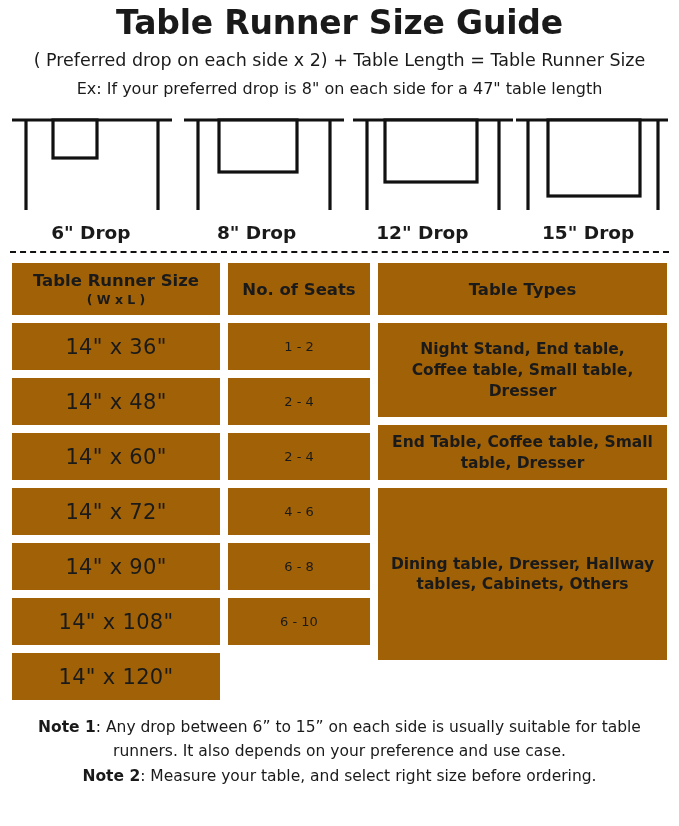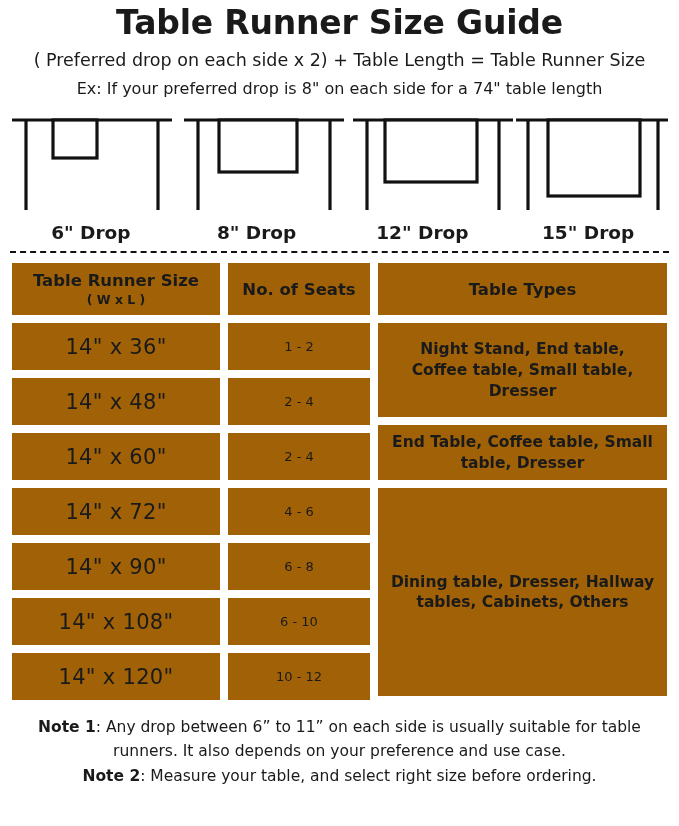--- a/index.html
+++ b/index.html
@@ -117,21 +117,21 @@
   .notes p { margin: 2px 0; }
   .notes b { font-weight: bold; }
 </style>
 </head>
 <body>
 
 <div class="page">
 
   <h1 class="title">Table Runner Size Guide</h1>
   <div class="formula">( Preferred drop on each side x 2) + Table Length = Table Runner Size</div>
-  <div class="example">Ex: If your preferred drop is 8" on each side for a 74" table length</div>
+  <div class="example">Ex: If your preferred drop is 8" on each side for a 47" table length</div>
 
   <div class="diagram">
     <svg width="663" height="108" viewBox="0 0 663 108" xmlns="http://www.w3.org/2000/svg">
       <g stroke="#111" stroke-width="3.2" fill="none">
 
         <line x1="4" y1="10" x2="164" y2="10"></line>
         <line x1="18" y1="10" x2="18" y2="100"></line>
         <line x1="150" y1="10" x2="150" y2="100"></line>
         <rect x="45" y="10" width="44" height="38" fill="#ffffff" stroke="#111" stroke-width="3.2"></rect>
 
@@ -179,30 +179,29 @@
     </div>
 
     <div class="col-seats">
       <div class="cell hdr">No. of Seats</div>
       <div class="cell seats-cell">1 - 2</div>
       <div class="cell seats-cell">2 - 4</div>
       <div class="cell seats-cell">2 - 4</div>
       <div class="cell seats-cell">4 - 6</div>
       <div class="cell seats-cell">6 - 8</div>
       <div class="cell seats-cell">6 - 10</div>
-      <div class="cell seats-cell">10 - 12</div>
     </div>
 
     <div class="col-types">
       <div class="cell hdr">Table Types</div>
       <div class="cell types-cell" style="height:94px">Night Stand, End table, Coffee table, Small table, Dresser</div>
       <div class="cell types-cell" style="height:55px">End Table, Coffee table, Small table, Dresser</div>
-      <div class="cell types-cell" style="height:208px">Dining table, Dresser, Hallway tables, Cabinets, Others</div>
+      <div class="cell types-cell" style="height:172px">Dining table, Dresser, Hallway tables, Cabinets, Others</div>
     </div>
 
   </div>
 
   <div class="notes">
-    <p><b>Note 1</b><span>: Any drop between 6” to 11” on each side is usually suitable for table runners. It also depends on your preference and use case.</span></p>
+    <p><b>Note 1</b><span>: Any drop between 6” to 15” on each side is usually suitable for table runners. It also depends on your preference and use case.</span></p>
     <p><b>Note 2</b><span>: Measure your table, and select right size before ordering.</span></p>
   </div>
 
 </div>
 
 </body></html>

